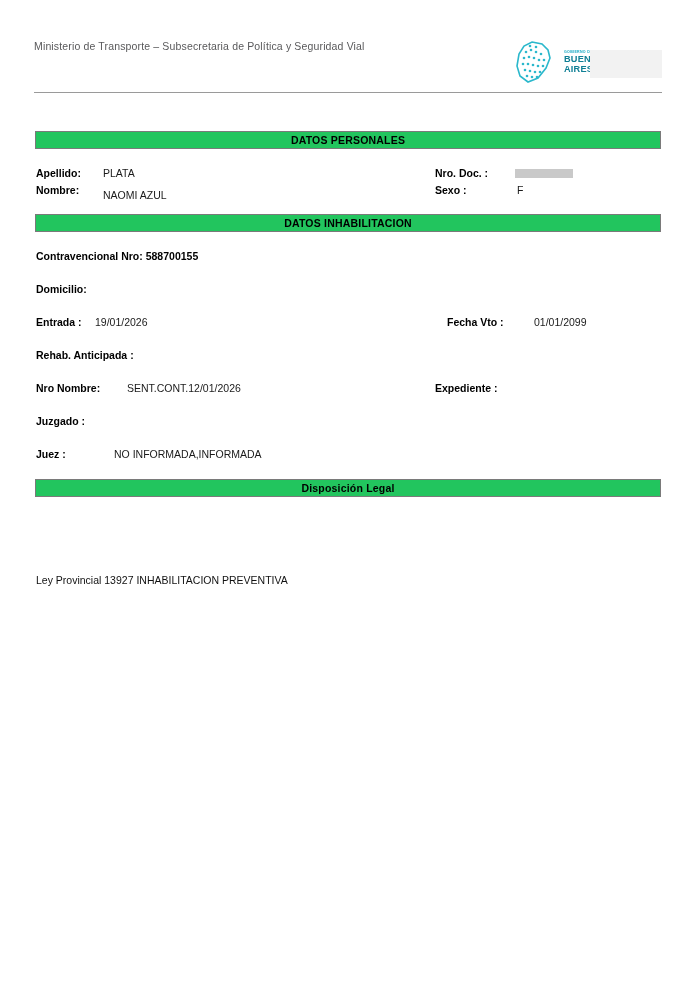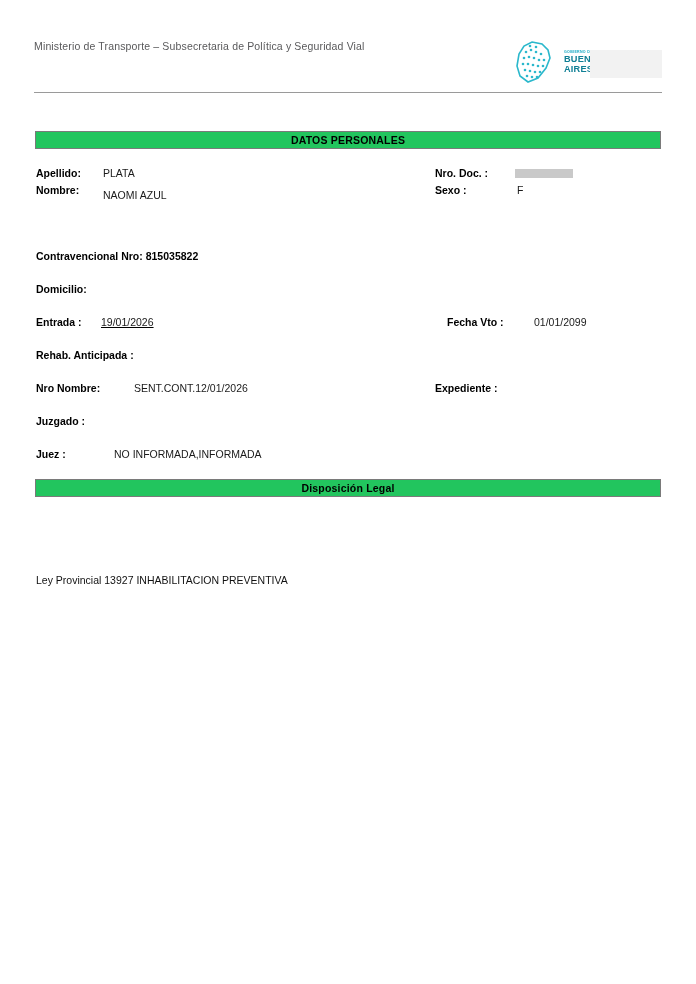--- a/index.html
+++ b/index.html
@@ -219,58 +219,59 @@
     <span class="redacted"></span>
   </div>
 
   <div class="fld" style="left:435px; top:184px;">
     <span class="lbl">Sexo :</span>
   </div>
   <div class="fld" style="left:517px; top:184px;">
     <span class="val">F</span>
   </div>
 
+  <div class="section-bar" id="bar-inhab">DATOS INHABILITACION</div>
 
   <div class="fld" style="left:36px; top:250px;">
     <span class="lbl">Contravencional Nro:</span>
-    <span class="lbl">815035822</span>
+    <span class="lbl">588700155</span>
   </div>
 
   <div class="fld" style="left:36px; top:283px;">
     <span class="lbl">Domicilio:</span>
   </div>
   <div class="fld" style="left:120px; top:283px;">
     <span class="val"></span>
   </div>
 
   <div class="fld" style="left:36px; top:316px;">
     <span class="lbl">Entrada :</span>
   </div>
-  <div class="fld" style="left:101px; top:316px;text-decoration:underline;">
+  <div class="fld" style="left:95px; top:316px;">
     <span class="val">19/01/2026</span>
   </div>
 
   <div class="fld" style="left:435px; top:316px;padding-left:12px;">
     <span class="lbl">Fecha Vto :</span>
   </div>
   <div class="fld" style="left:534px; top:316px;">
     <span class="val">01/01/2099</span>
   </div>
 
   <div class="fld" style="left:36px; top:349px;">
     <span class="lbl">Rehab. Anticipada :</span>
   </div>
   <div class="fld" style="left:160px; top:349px;">
     <span class="val"></span>
   </div>
 
   <div class="fld" style="left:36px; top:382px;">
     <span class="lbl">Nro Nombre:</span>
   </div>
-  <div class="fld" style="left:134px; top:382px;">
+  <div class="fld" style="left:127px; top:382px;">
     <span class="val">SENT.CONT.12/01/2026</span>
   </div>
 
   <div class="fld" style="left:435px; top:382px;">
     <span class="lbl">Expediente :</span>
   </div>
   <div class="fld" style="left:520px; top:382px;">
     <span class="val"></span>
   </div>
 

